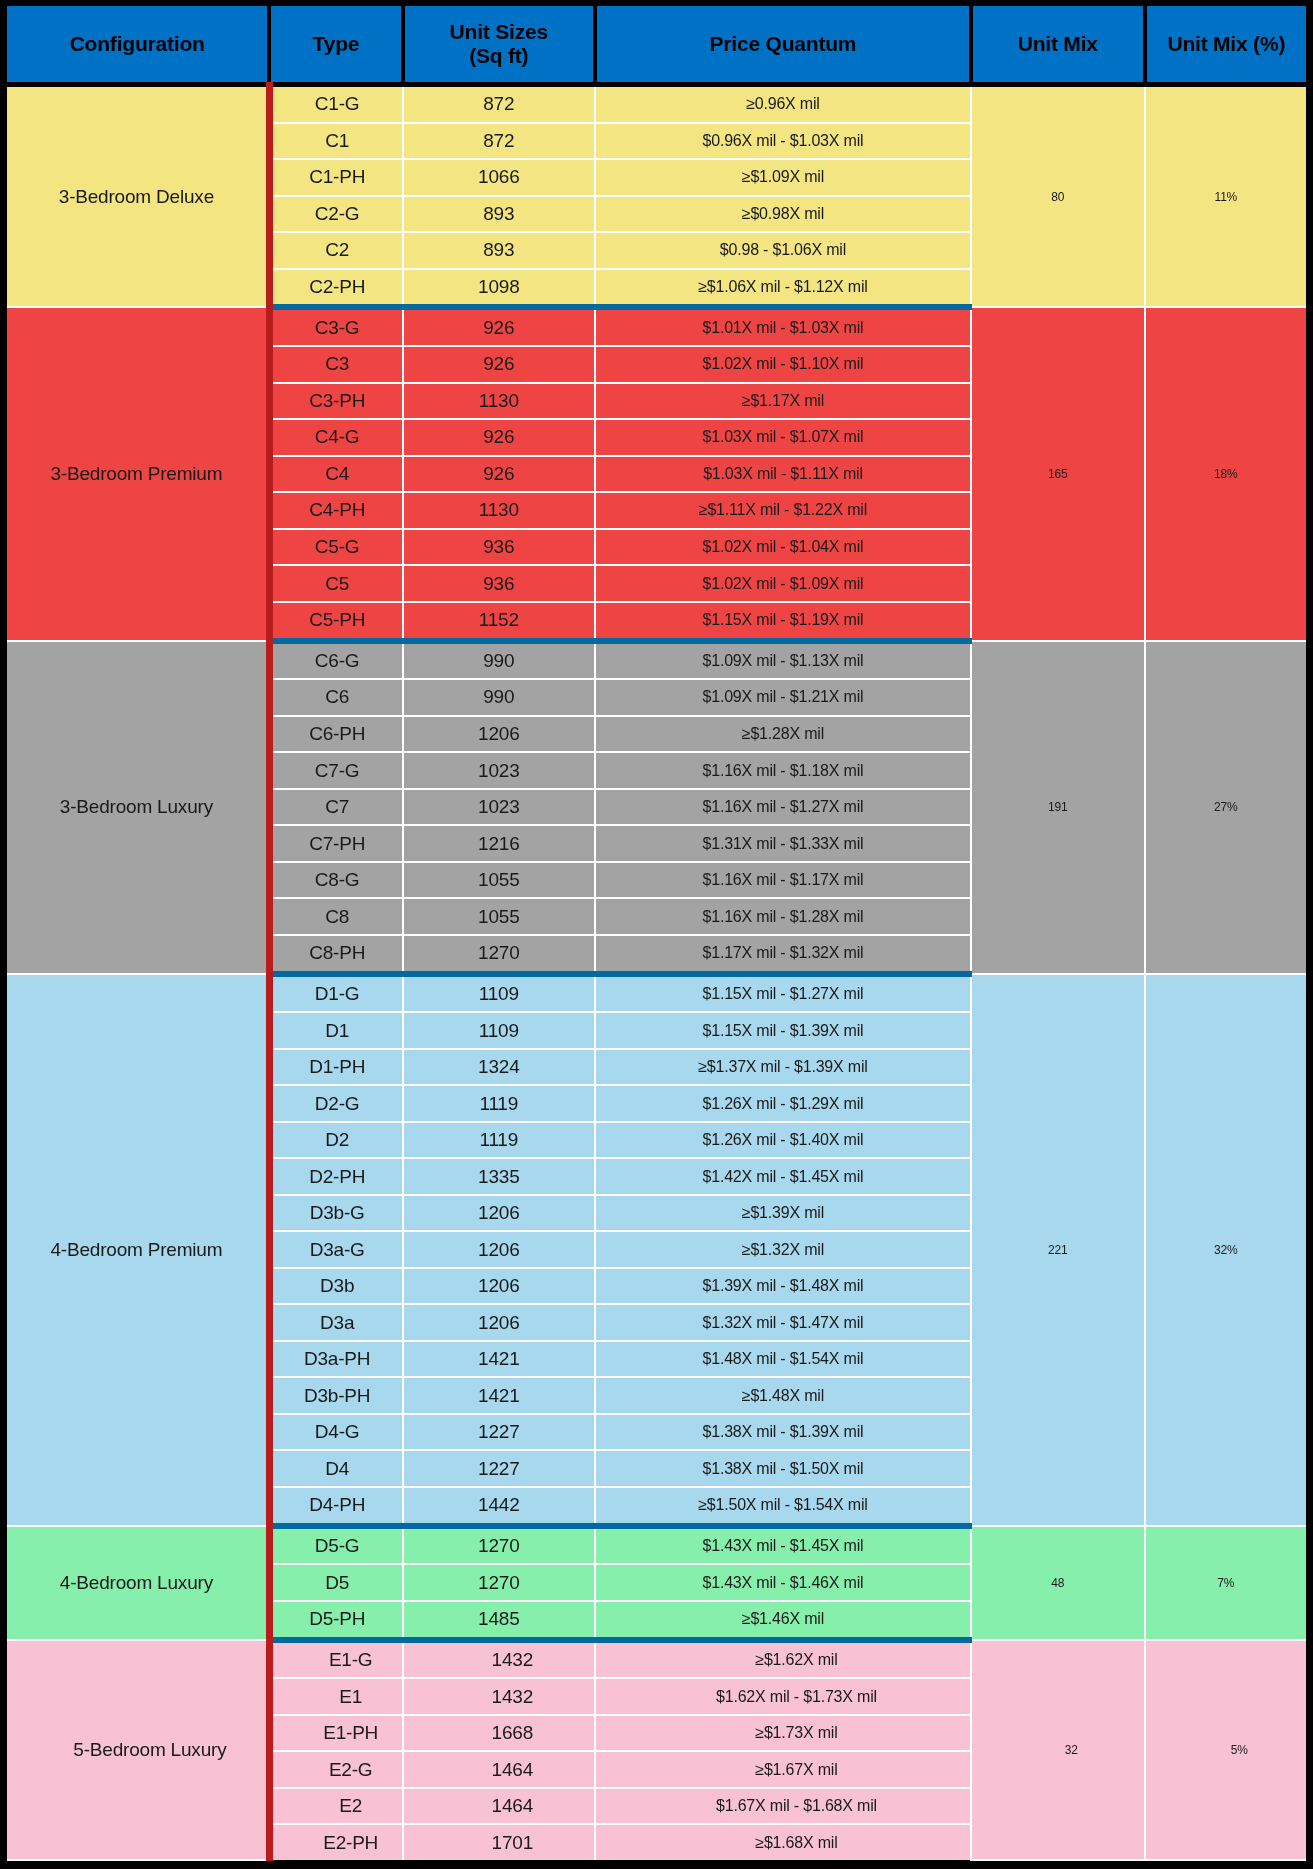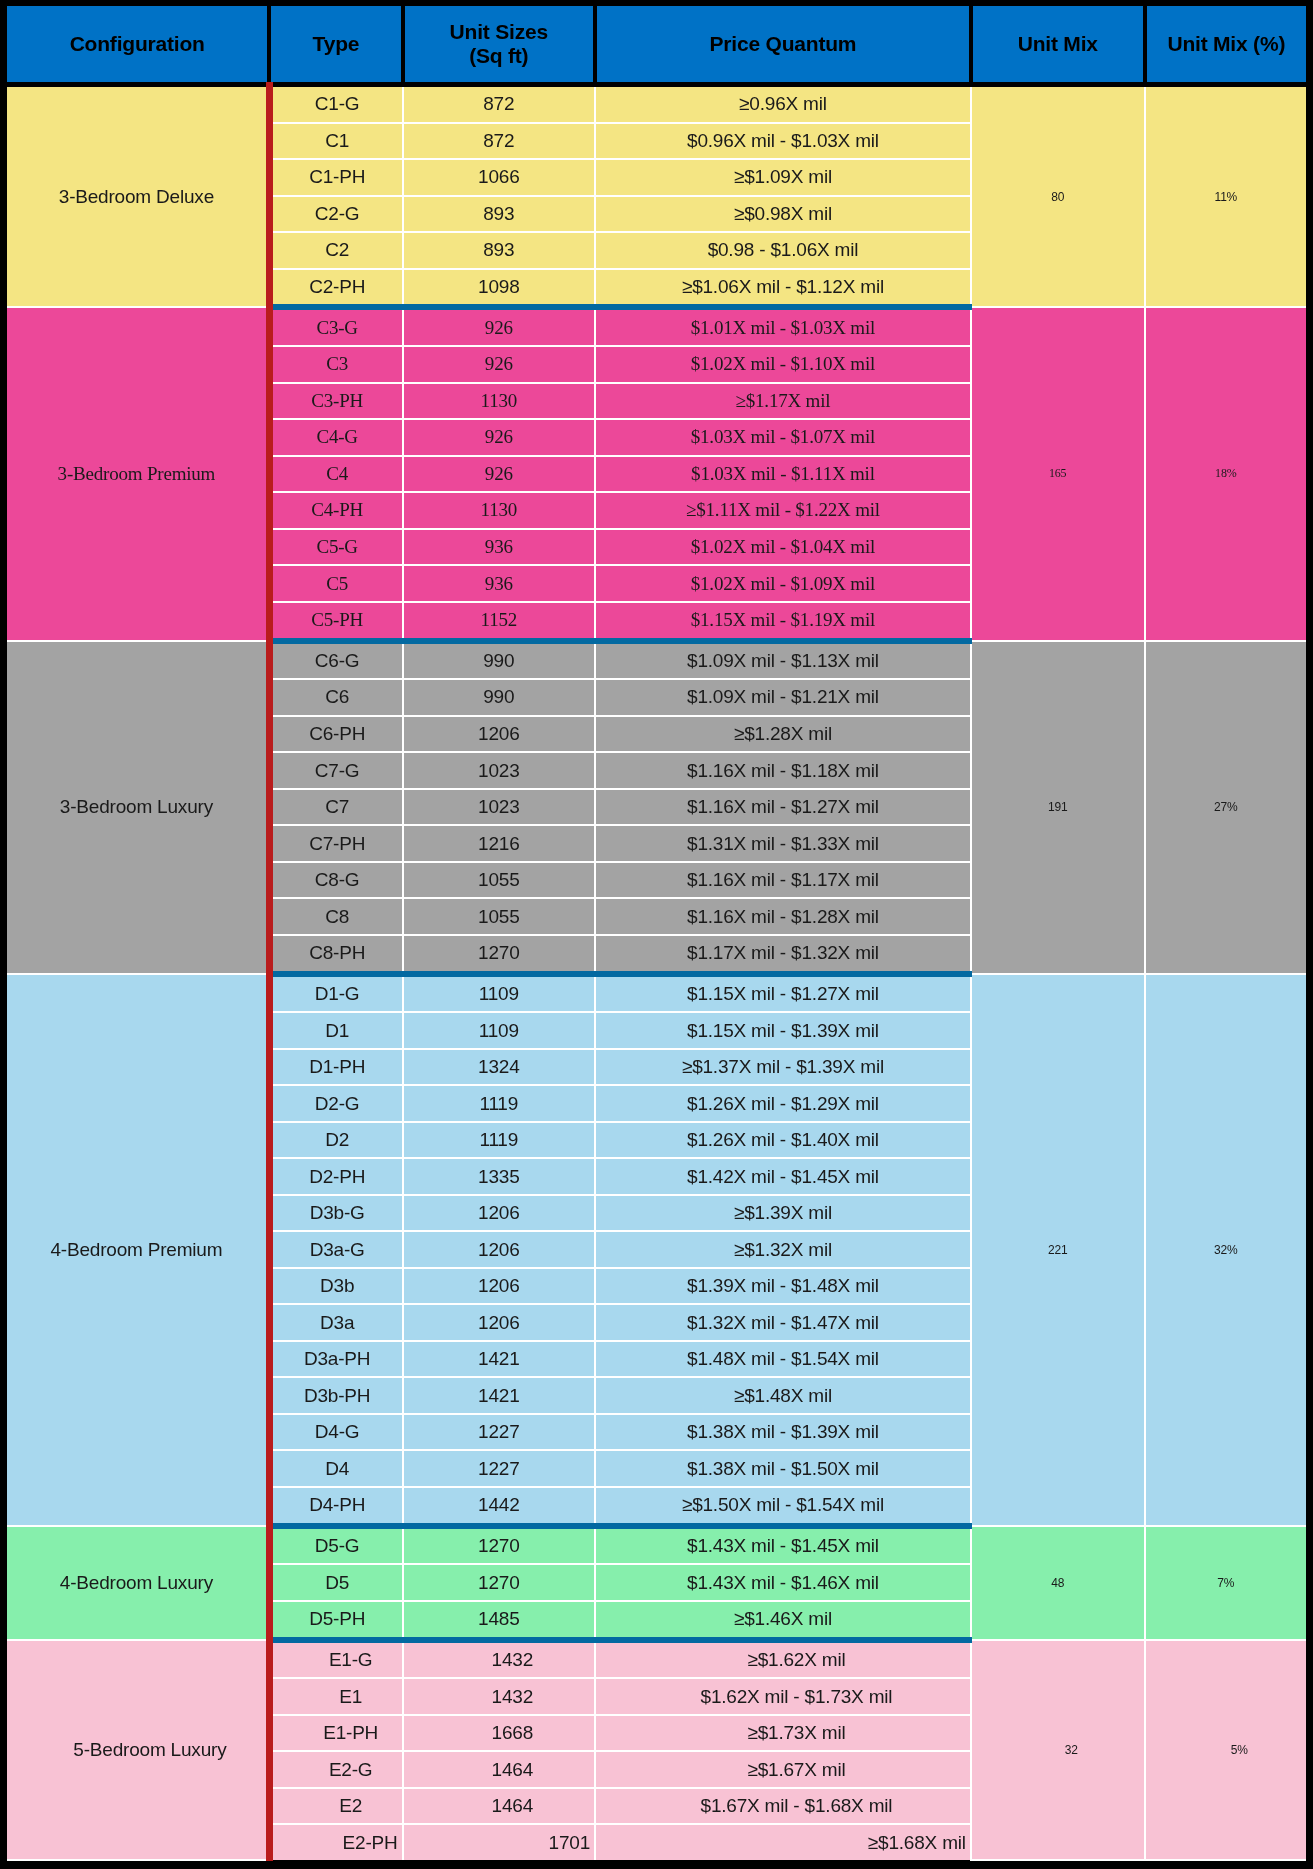--- a/index.html
+++ b/index.html
@@ -61,35 +61,35 @@
     height: 31px;
     border-bottom: 2px solid #FFFFFF;
     border-right: 2px solid #FFFFFF;
     white-space: nowrap;
     overflow: hidden;
   }
   tbody td.cfg {
     border-right: 7px solid #b91c1c;
     font-size: 19px;
   }
-  tbody td.price { font-size: 19px; }
+  tbody td.price { font-size: 16px; }
   tbody td.mix, tbody td.mixpct { font-size: 12px; }
   tbody td.mixpct { border-right: none; }
 
   
   .g0 { background: #F4E583; }  
-  .g1 { background: #ec4899; font-family: Liberation Serif, serif; }  
+  .g1 { background: #ef4444; }  
   .g2 { background: #a3a3a3; }  
   .g3 { background: #A8D8EE; }  
   .g4 { background: #86efac; }  
   .g5 { background: #F8C2D4; padding-left: 31px; }  
 
   
   tbody tr.block-end > td { border-bottom: 6px solid #0369a1; }
-  tbody tr.last-row > td { border-bottom: none; text-align: right; }
+  tbody tr.last-row > td { border-bottom: none; }
 </style>
 </head>
 <body>
 
 <div id="root">
   <table class="unitmix">
     <colgroup>
       <col class="c-config">
       <col class="c-type">
       <col class="c-size">

